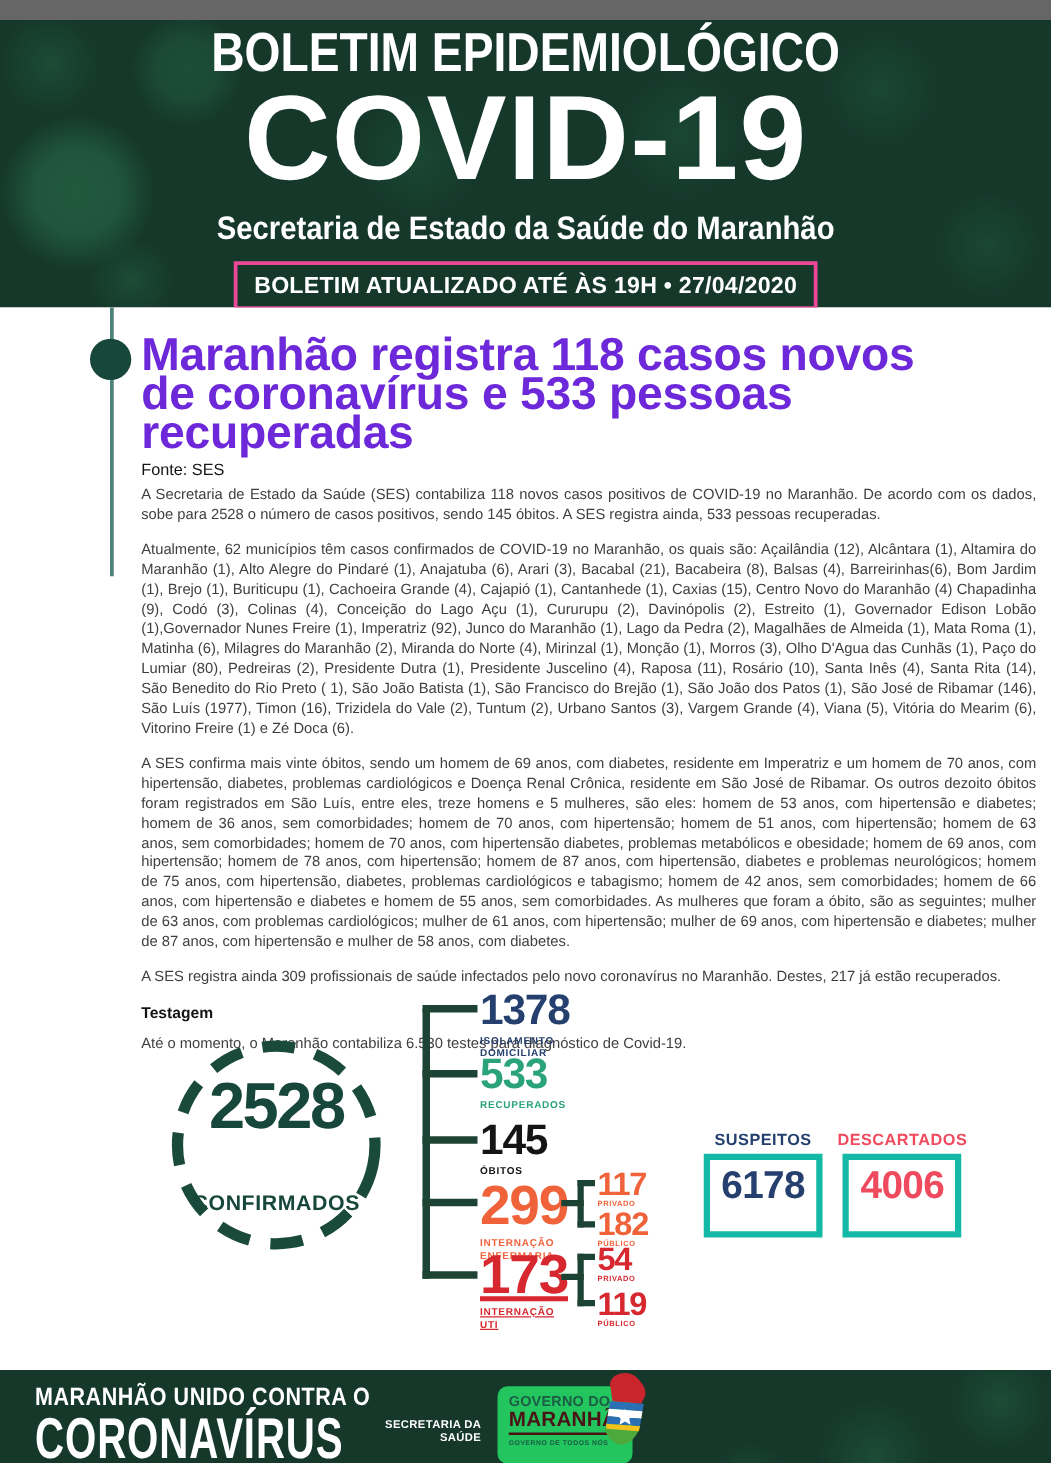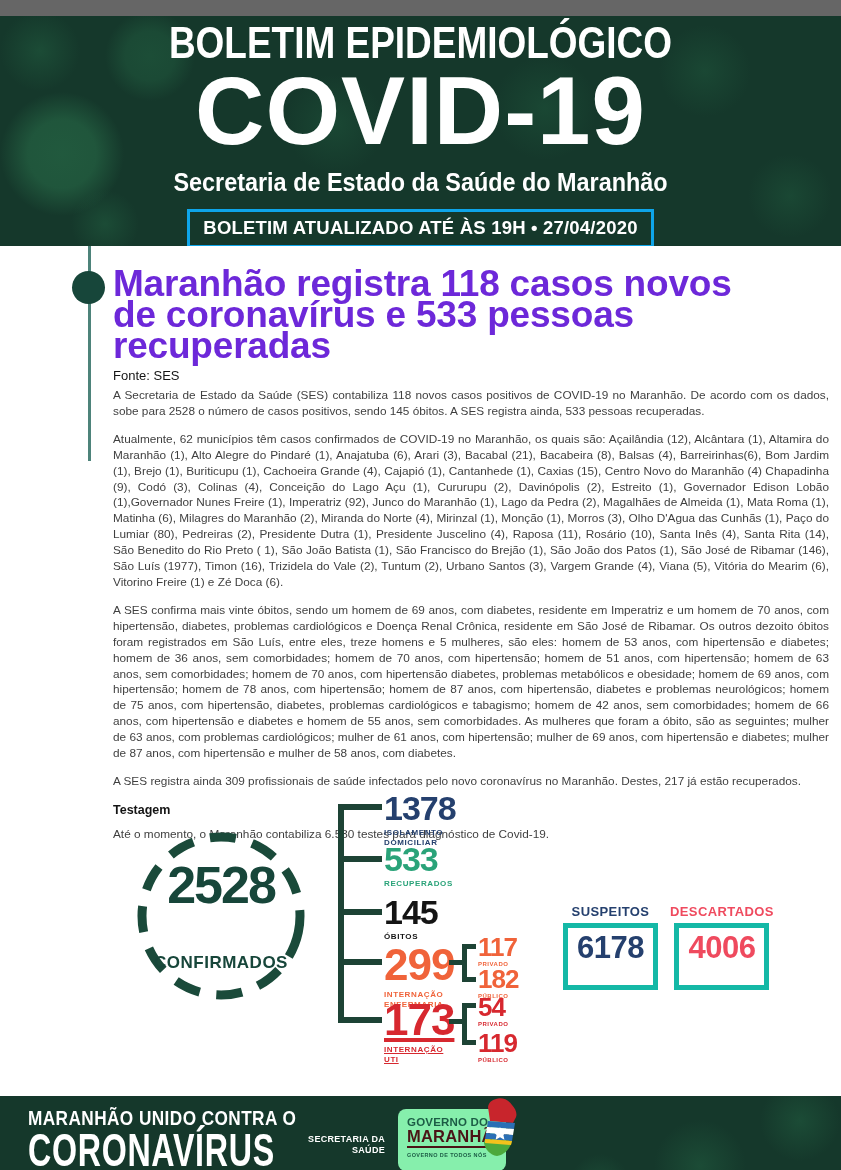--- a/index.html
+++ b/index.html
@@ -24,21 +24,21 @@
       radial-gradient(circle 42px at 790px 180px, rgba(32,90,62,.45) 0%, transparent 100%),
       radial-gradient(circle 10px at 8px 260px, rgba(60,160,100,.8) 0%, transparent 100%);
     pointer-events:none;
   }
   .header > * { position:relative; z-index:1; }
   .kicker { color:#fff; font-weight:bold; font-size:44px; line-height:46px; letter-spacing:0px;
             display:inline-block; transform:scaleX(.84); transform-origin:center; }
   .big-title { color:#fff; font-weight:bold; font-size:96px; line-height:94px; letter-spacing:1px; margin-top:-2px; }
   .subtitle { color:#fff; font-weight:bold; font-size:26px; line-height:28px; margin-top:10px;
               display:inline-block; transform:scaleX(.9); transform-origin:center; }
-  .badge { margin-top:13px; border:3px solid #0ea5e9; color:#fff; font-weight:bold; font-size:18.5px;
+  .badge { margin-top:13px; border:3px solid #ec4899; color:#fff; font-weight:bold; font-size:18.5px;
            letter-spacing:.2px; padding:5px 13px 6px; }
 
   
   .content { position:relative; width:841px; height:850px; background:#fff; padding:22px 12px 0 113px; }
   .accent-line { position:absolute; left:88px; top:0px; width:3px; height:215px; background:#4d837a; }
   .accent-dot  { position:absolute; left:72px; top:25px; width:33px; height:33px; border-radius:50%; background:#17463a; }
 
   .headline { color:#6d28d9; font-weight:bold; font-size:37px; line-height:31px; letter-spacing:-.2px; }
   .source { margin-top:7px; font-weight:normal; font-size:13px; color:#141414; }
   p.body { margin-top:12px; font-size:11.8px; line-height:15.9px; color:#3f3f3f; text-align:justify; }
@@ -86,21 +86,21 @@
       radial-gradient(circle 40px at 800px 25px, rgba(34,95,65,.5) 0%, transparent 100%),
       radial-gradient(circle 30px at 600px 88px, rgba(34,95,65,.45) 0%, transparent 100%);
   }
   .footer-left { position:absolute; left:28px; top:11px; color:#fff; }
   .footer-line1 { font-weight:bold; font-size:20px; line-height:22px; display:inline-block;
                   transform:scaleX(.86); transform-origin:left center; letter-spacing:.5px; }
   .footer-line2 { font-weight:bold; font-size:46px; line-height:46px; display:inline-block;
                   transform:scaleX(.70); transform-origin:left center; letter-spacing:1px; margin-top:-2px; }
   .footer-sec { position:absolute; left:295px; top:38px; width:90px; text-align:right;
                 color:#fff; font-weight:bold; font-size:9px; line-height:11px; letter-spacing:.3px; }
-  .gov-logo { position:absolute; left:398px; top:13px; width:108px; height:62px; background:#86efac;
+  .gov-logo { position:absolute; left:398px; top:13px; width:108px; height:62px; background:#22c55e;
               border-radius:8px; padding:7px 8px 5px 9px; }
   .gov-l1 { color:#1c5c45; font-weight:bold; font-size:11.5px; line-height:12px; letter-spacing:.2px; }
   .gov-l2 { color:#4a1416; font-weight:bold; font-size:16.5px; line-height:17px; letter-spacing:.2px;
             border-bottom:2px solid #4a1416; display:inline-block; padding-bottom:1px; }
   .gov-l3 { color:#1c5c45; font-weight:bold; font-size:5.5px; line-height:8px; letter-spacing:.4px; margin-top:3px; }
   .gov-map { position:absolute; right:-14px; top:-12px; }
 </style>
 </head>
 <body>
 

